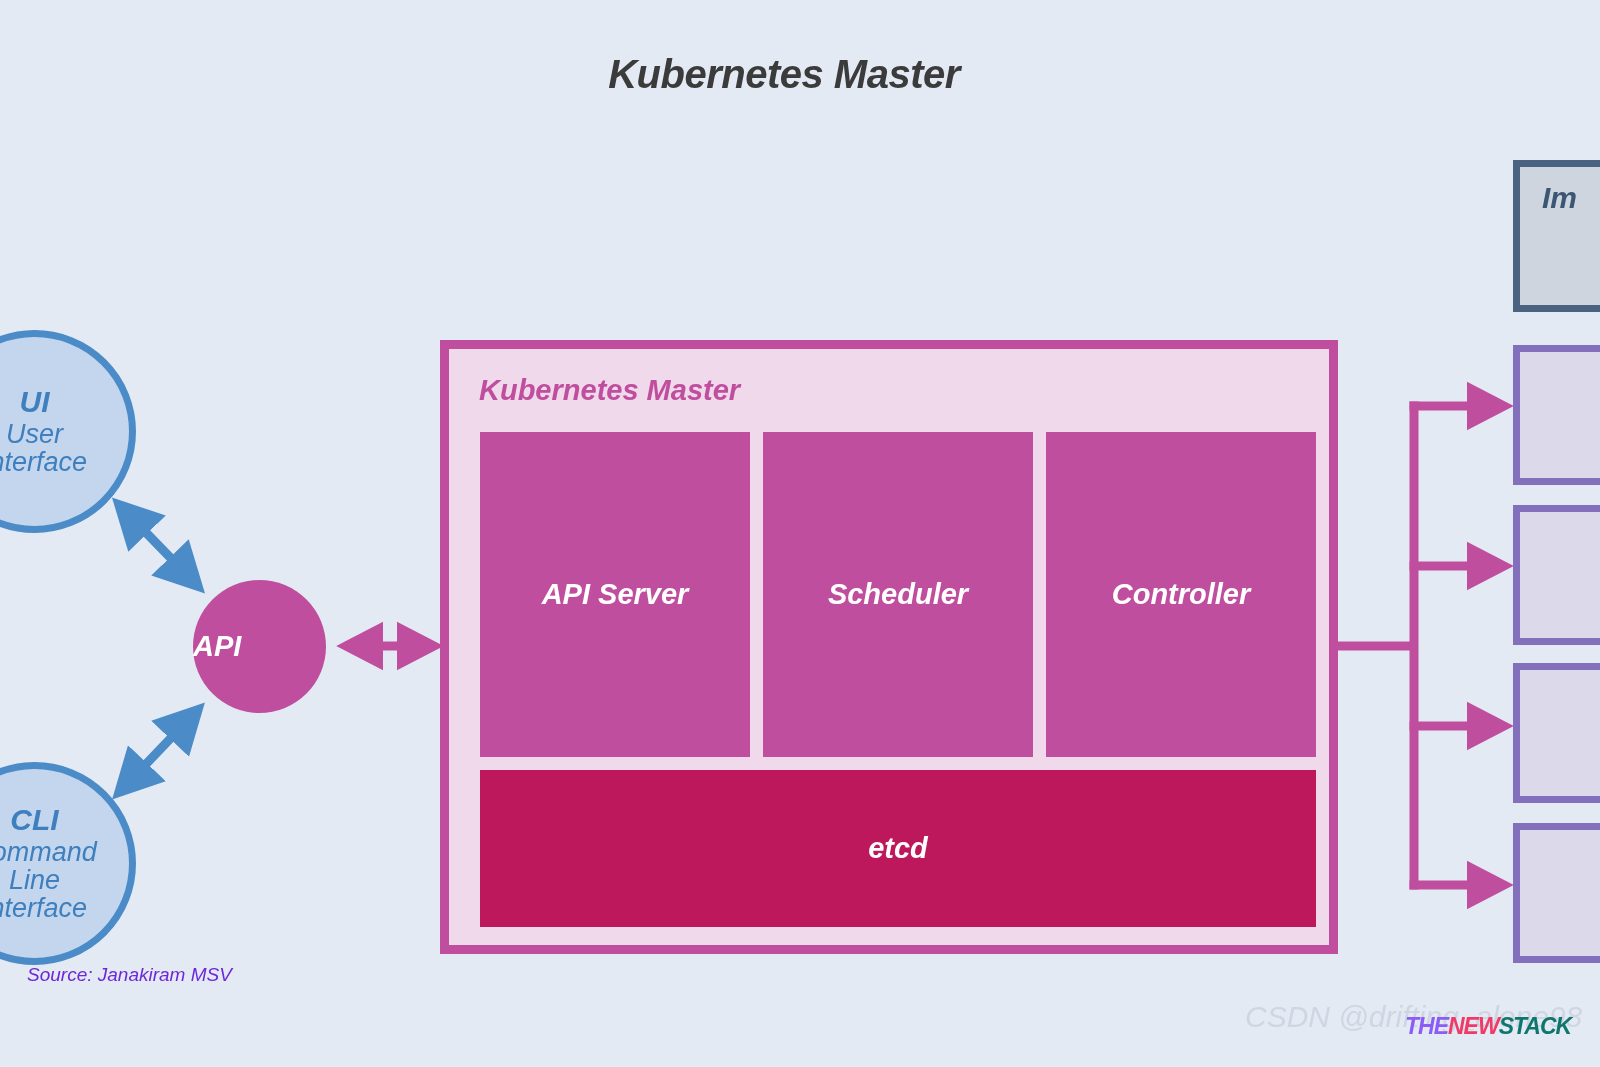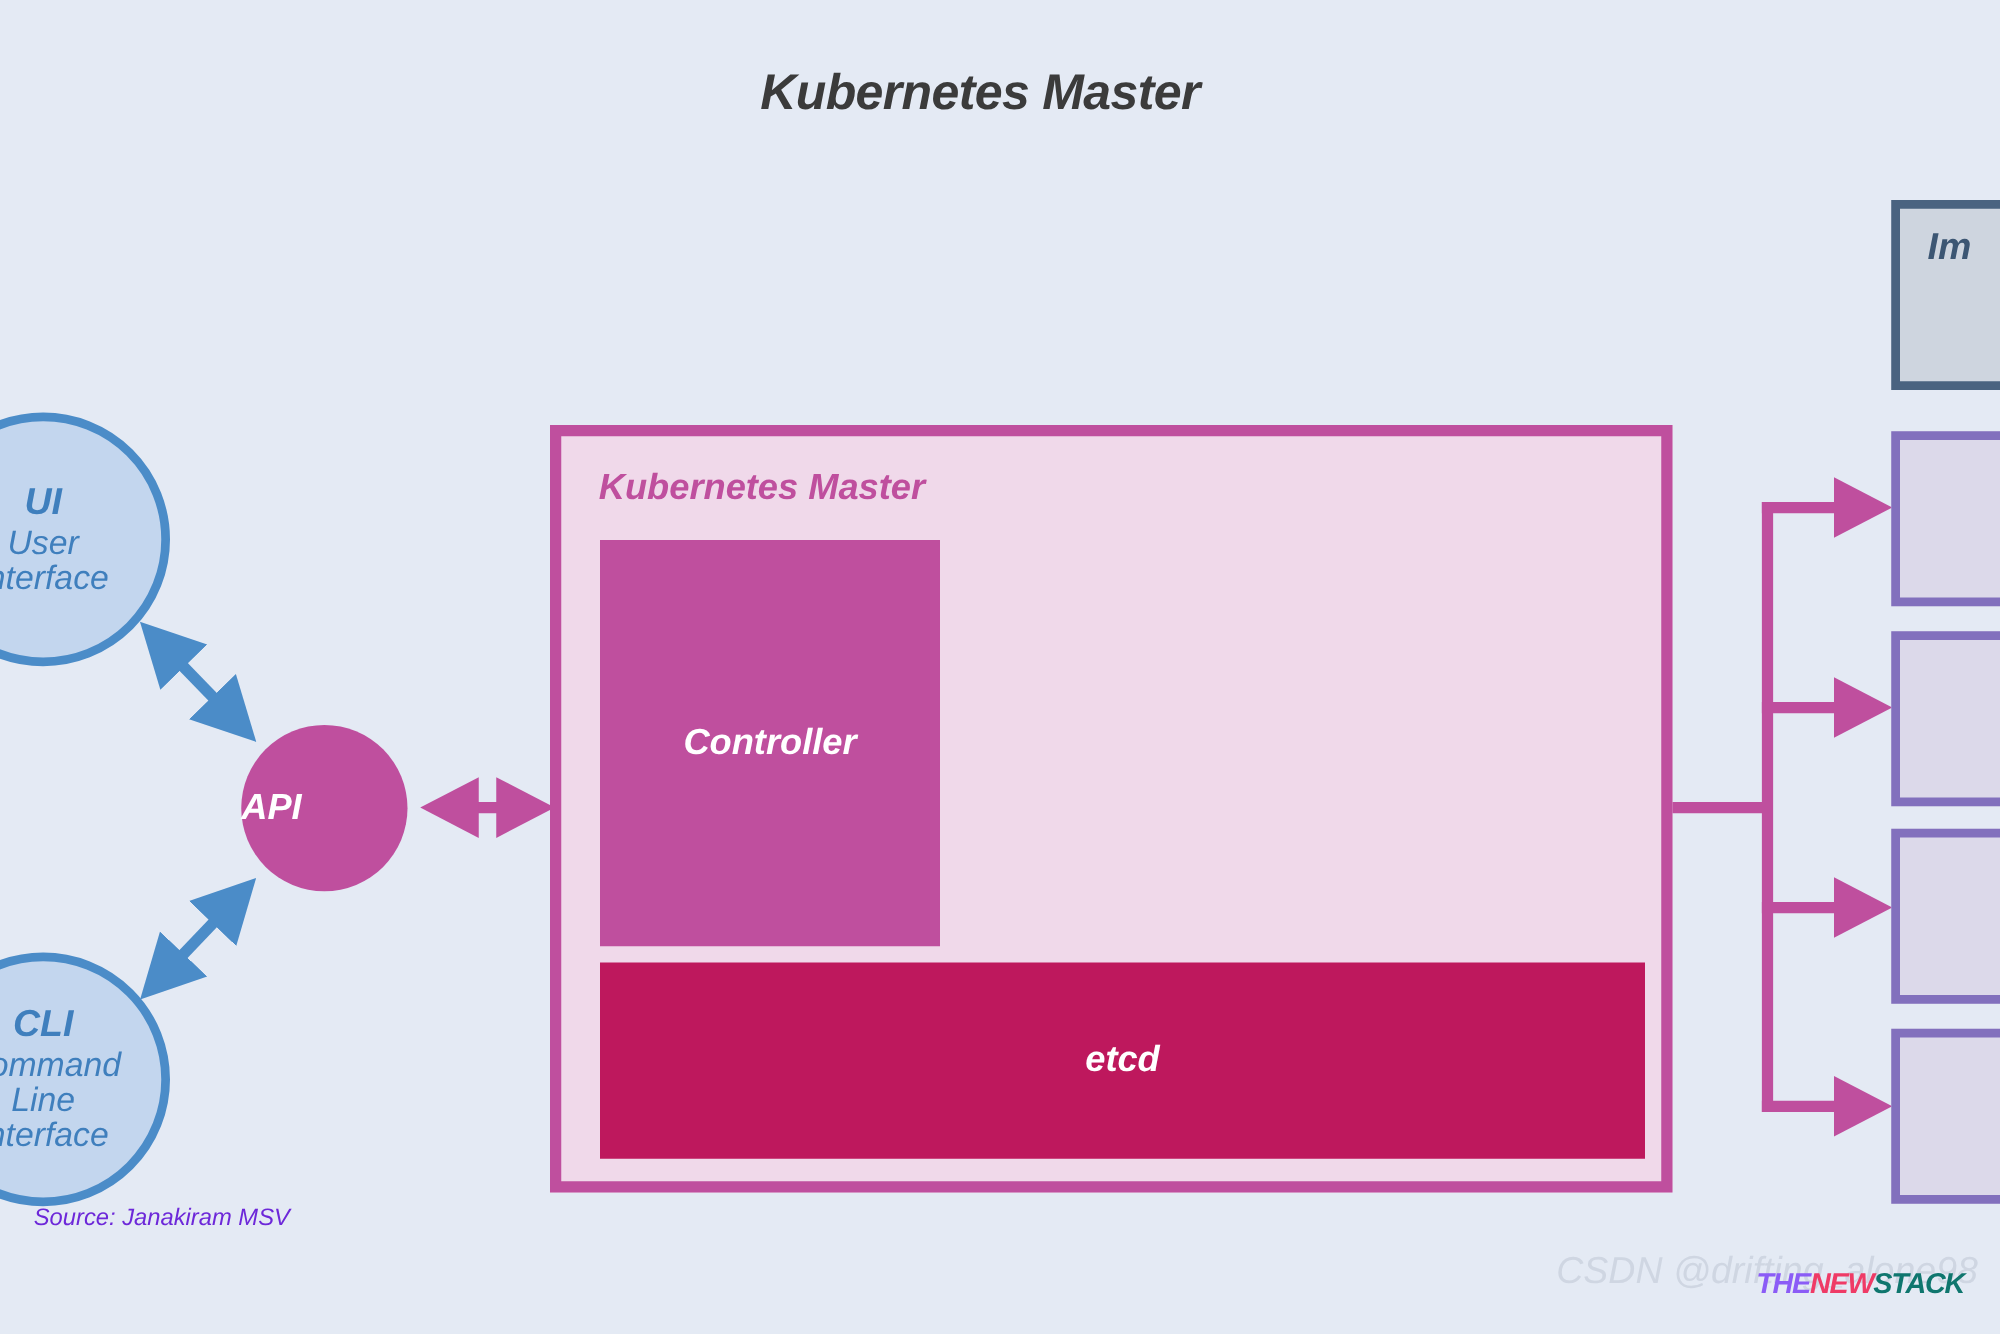--- a/index.html
+++ b/index.html
@@ -262,20 +262,26 @@
   </div>
 
   <div id="api-circle">
     <span>API</span>
   </div>
 
   <div id="master-box">
     <div id="master-box-label">Kubernetes Master</div>
 
     <div class="component-row">
+      <div id="comp-api-server" class="component-box">
+        <span>API Server</span>
+      </div>
+      <div id="comp-scheduler" class="component-box">
+        <span>Scheduler</span>
+      </div>
       <div id="comp-controller" class="component-box">
         <span>Controller</span>
       </div>
     </div>
 
     <div id="etcd-box">
       <span>etcd</span>
     </div>
   </div>
 

